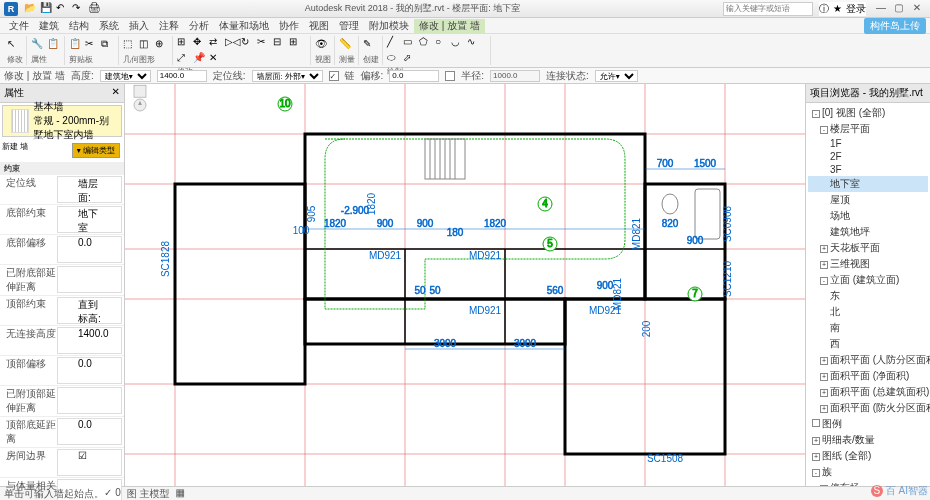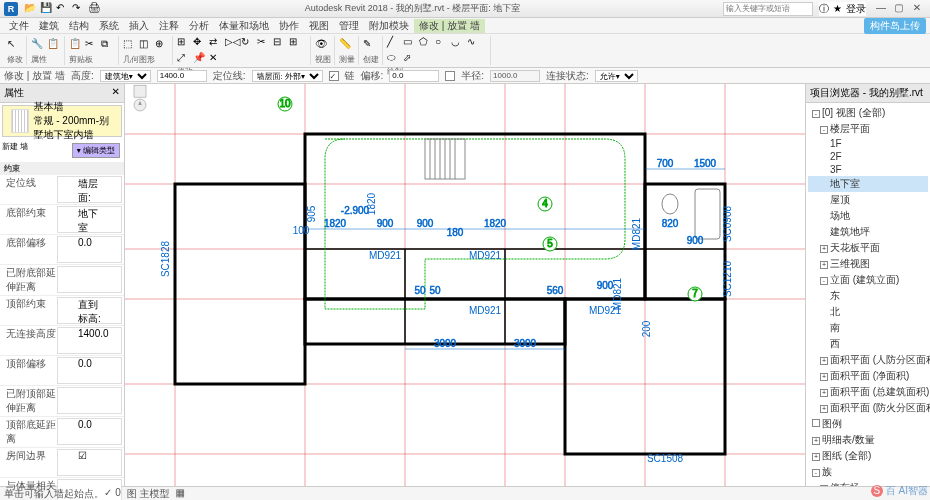--- a/index.html
+++ b/index.html
@@ -30,21 +30,21 @@
 .main{display:flex;height:402px}
 .left{width:125px;background:#fff;border-right:1px solid #ccc;display:flex;flex-direction:column}
 .left .hdr{background:#e8e8e8;padding:2px 4px;font-size:9px;border-bottom:1px solid #ccc;display:flex;justify-content:space-between}
 .left .preview{height:32px;border:1px solid #ccc;margin:2px;background:#fef9c3;display:flex;align-items:center;padding:8px}
 .left .preview .thumb{width:30px;height:24px;border:1px solid #ddd;background:repeating-linear-gradient(90deg,#ccc,#ccc 1px,#fff 1px,#fff 3px)}
 .left .preview .txt{margin-left:4px;font-size:8px}
 .left .row{display:flex;padding:1px 2px;font-size:8px;border-bottom:1px solid #eee}
 .left .row .k{width:55px;color:#555;padding-left:4px}
 .left .row .v{flex:1;border:1px solid #ddd;background:#fff;padding:0 20px;height:27px;overflow:hidden}
 .left .cat{background:#efefef;font-size:8px;padding:1px 4px;font-weight:bold;color:#444}
-.left .btn{border:1px solid #999;background:#c4b5fd;font-size:8px;padding:1px 4px;margin:2px;display:inline-block}
+.left .btn{border:1px solid #999;background:#eab308;font-size:8px;padding:1px 4px;margin:2px;display:inline-block}
 .canvas{flex:1;background:#fff;position:relative;overflow:hidden}
 .canvas svg{position:absolute;top:0;left:0}
 .navwheel{position:absolute;top:4px;right:4px;width:30px;height:30px}
 .right{width:125px;background:#fff;border-left:1px solid #ccc;display:flex;flex-direction:column}
 .right .hdr{background:#e8e8e8;padding:2px 4px;font-size:9px;border-bottom:1px solid #ccc}
 .right .tree{flex:1;overflow:auto;font-size:8px;padding:2px}
 .right .tree .nd{padding:1px 0 1px 4px;white-space:nowrap;color:#333}
 .right .tree .nd.l1{padding-left:12px}
 .right .tree .nd.l2{padding-left:22px}
 .right .tree .nd.sel{background:#cce4f7}

